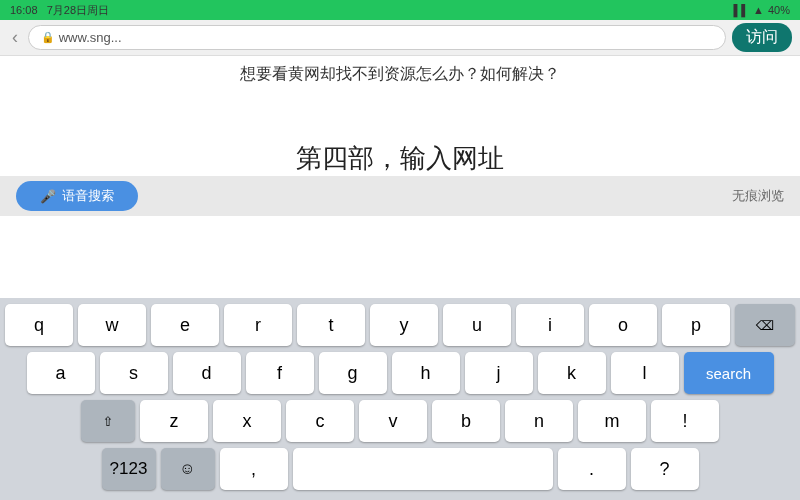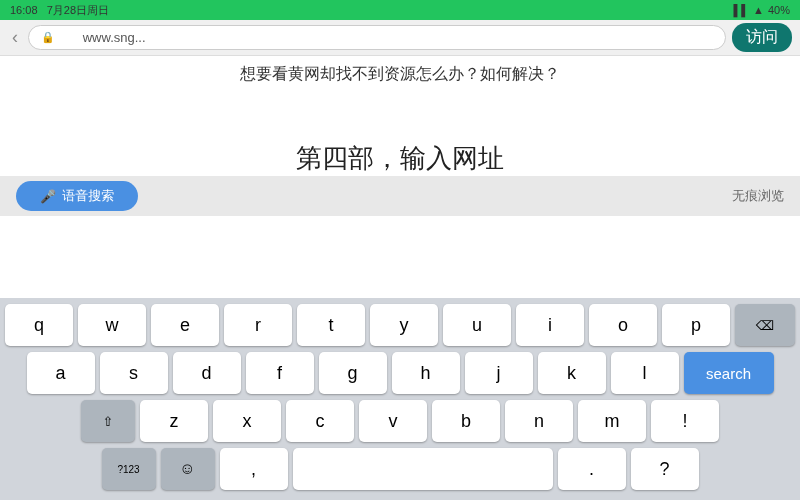--- a/index.html
+++ b/index.html
@@ -48,21 +48,21 @@
       border: 1px solid #ccc;
       border-radius: 16px;
       padding: 4px 12px;
       font-size: 13px;
       color: #555;
       display: flex;
       align-items: center;
       gap: 4px;
     }
     #address-lock { color: #888; font-size: 11px; }
-    #address-text { color: #555; font-size: 13px; margin-left: 24px; }
+    #address-text { color: #555; font-size: 13px; }
     #visit-btn {
       background: #0f766e;
       color: #fff;
       border: none;
       border-radius: 14px;
       padding: 4px 14px;
       font-size: 16px;
       cursor: pointer;
     }
 
@@ -175,21 +175,21 @@
     }
 
     .key-space {
       min-width: 160px;
       max-width: 220px;
     }
 
     .key-symbols {
       min-width: 44px;
       max-width: 54px;
-      font-size: 10px;
+      font-size: 17px;
     }
 
     .key-shift {
       min-width: 44px;
       max-width: 54px;
     }
   </style>
 </head>
 <body>
 

